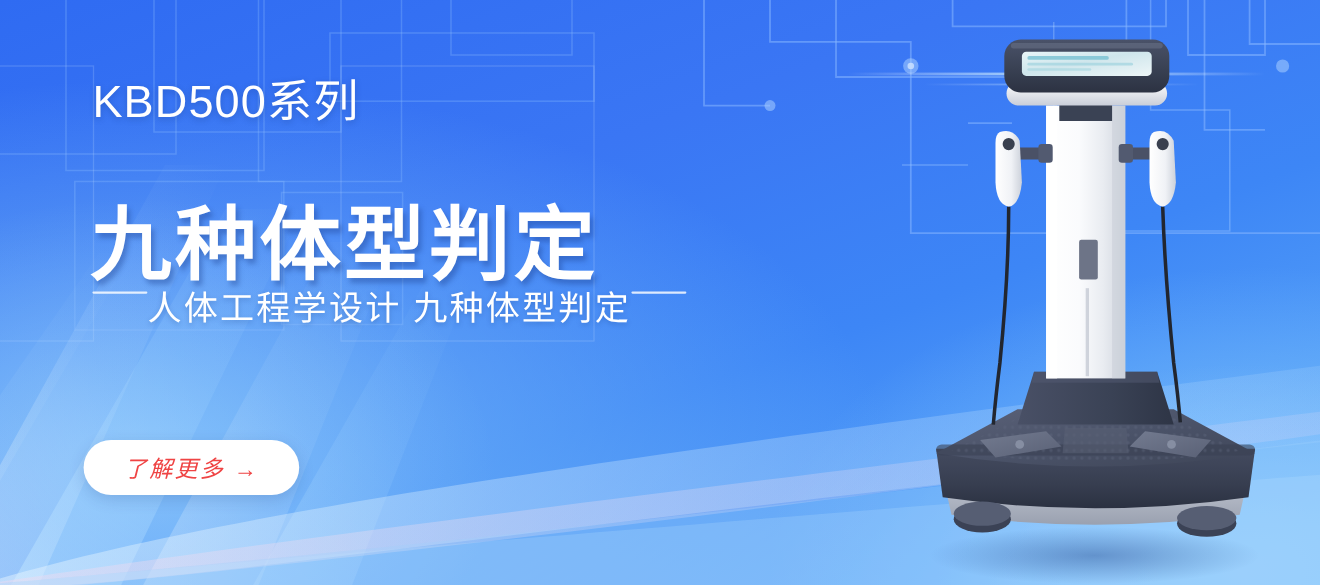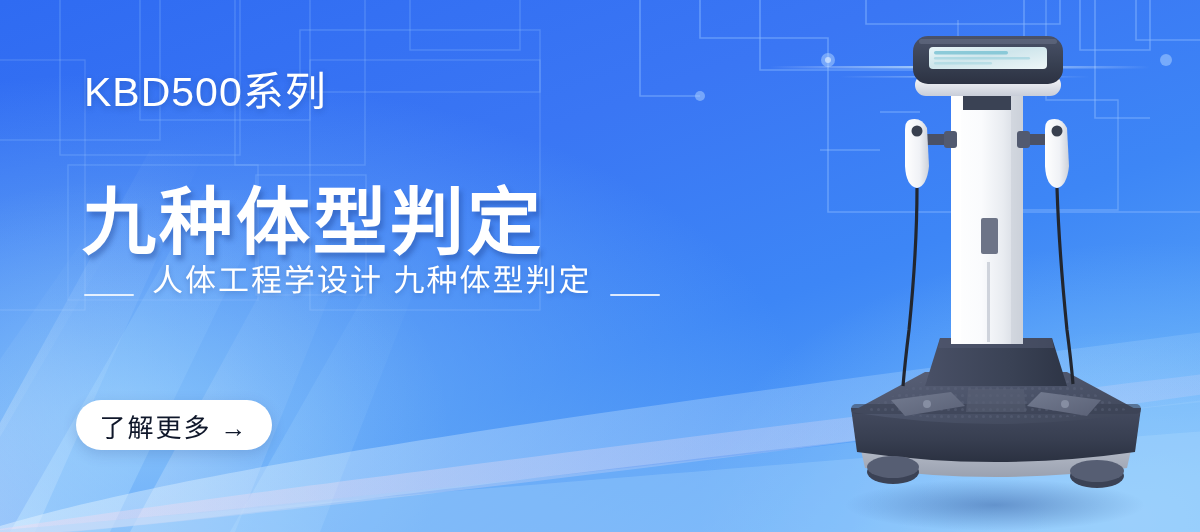--- a/index.html
+++ b/index.html
@@ -42,21 +42,21 @@
     font-size:74px;
     font-weight:bold;
     letter-spacing:3px;
     line-height:1;
     white-space:nowrap;
     text-shadow:3px 5px 5px rgba(26,60,140,.38);
   }
 
   .subline{
     position:absolute;left:84px;top:265px;
-    display:flex;align-items:flex-end;gap:18px;
+    display:flex;align-items:flex-start;gap:0;
     white-space:nowrap;
   }
   .subline .rule{
     display:block;width:50px;height:2px;
     background:rgba(255,255,255,.82);
     border-radius:2px;flex:0 0 auto;
   }
   .subline .sub-text{
     color:#ffffff;
     font-size:31px;
@@ -64,28 +64,29 @@
     letter-spacing:2px;
     line-height:1;
     text-shadow:0 2px 5px rgba(20,52,120,.25);
   }
 
   .cta{
     position:absolute;left:76px;top:400px;
     width:196px;height:50px;
     border:none;border-radius:25px;
     background:#ffffff;
-    color:#0f172a;
+    color:#ef4444;
     font-family:"Liberation Sans","DejaVu Sans",sans-serif;
-    font-size:26px;
+    font-size:21px;
     letter-spacing:2px;
     cursor:pointer;
     display:flex;align-items:center;justify-content:center;
     box-shadow:0 4px 14px rgba(20,52,120,.18);
     white-space:nowrap;
+    font-style:italic;
   }
 
   
   .device{position:absolute;left:805px;top:0;width:395px;height:532px;}
   .device svg{display:block;width:395px;height:532px;}
 </style>
 </head>
 <body>
 
 <div class="banner">

